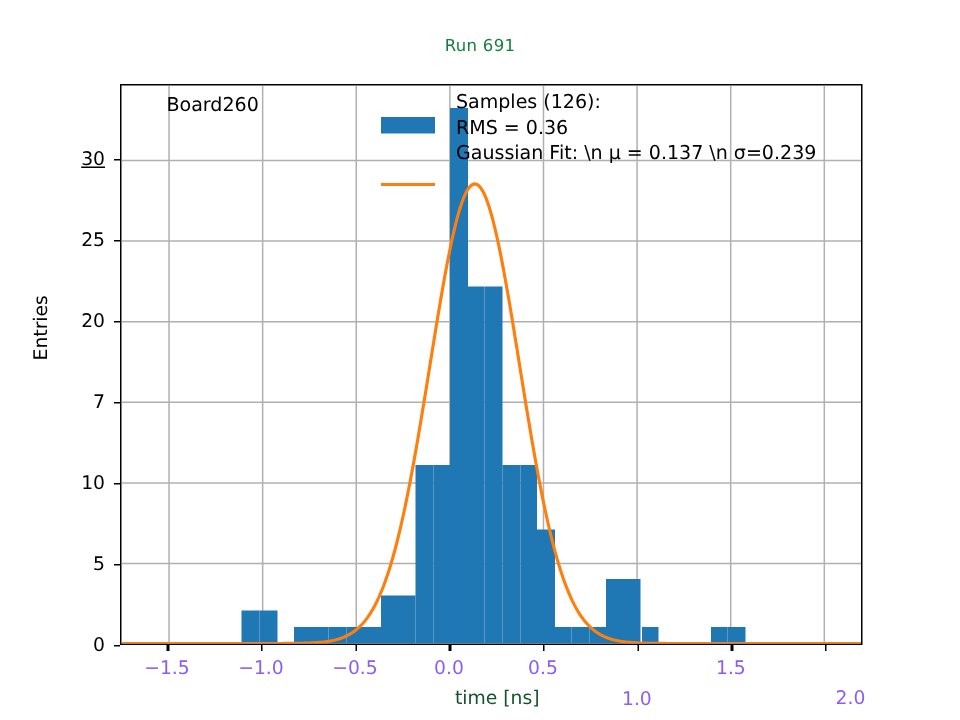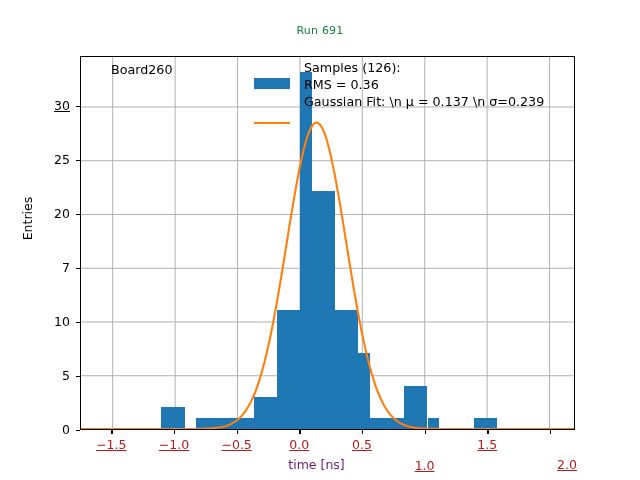--- a/index.html
+++ b/index.html
@@ -67,43 +67,42 @@
     position: absolute;
     height: 1.3px;
     width: 4px;
     background: #000000;
     left: 76px;
   }
   .xtick-label {
     position: absolute;
     top: 437px;
     font-size: 12.5px;
-    color: #b91c1c;
+    color: #8b5cf6;
     text-align: center;
     width: 60px;
     margin-left: -30px;
-    text-decoration: underline;
   }
   .ytick-label {
     position: absolute;
     left: 26px;
     width: 44px;
     text-align: right;
     font-size: 12.5px;
     color: #000000;
     margin-top: -8px;
   }
   #xlabel {
     position: absolute;
-    left: 69px;
+    left: 84px;
     width: 495px;
     top: 457px;
     text-align: center;
     font-size: 12.5px;
-    color: #701a75;
+    color: #14532d;
   }
   #ylabel {
     position: absolute;
     left: -43px;
     top: 211px;
     width: 140px;
     text-align: center;
     font-size: 12.5px;
     color: #000000;
     transform: rotate(-90deg);

